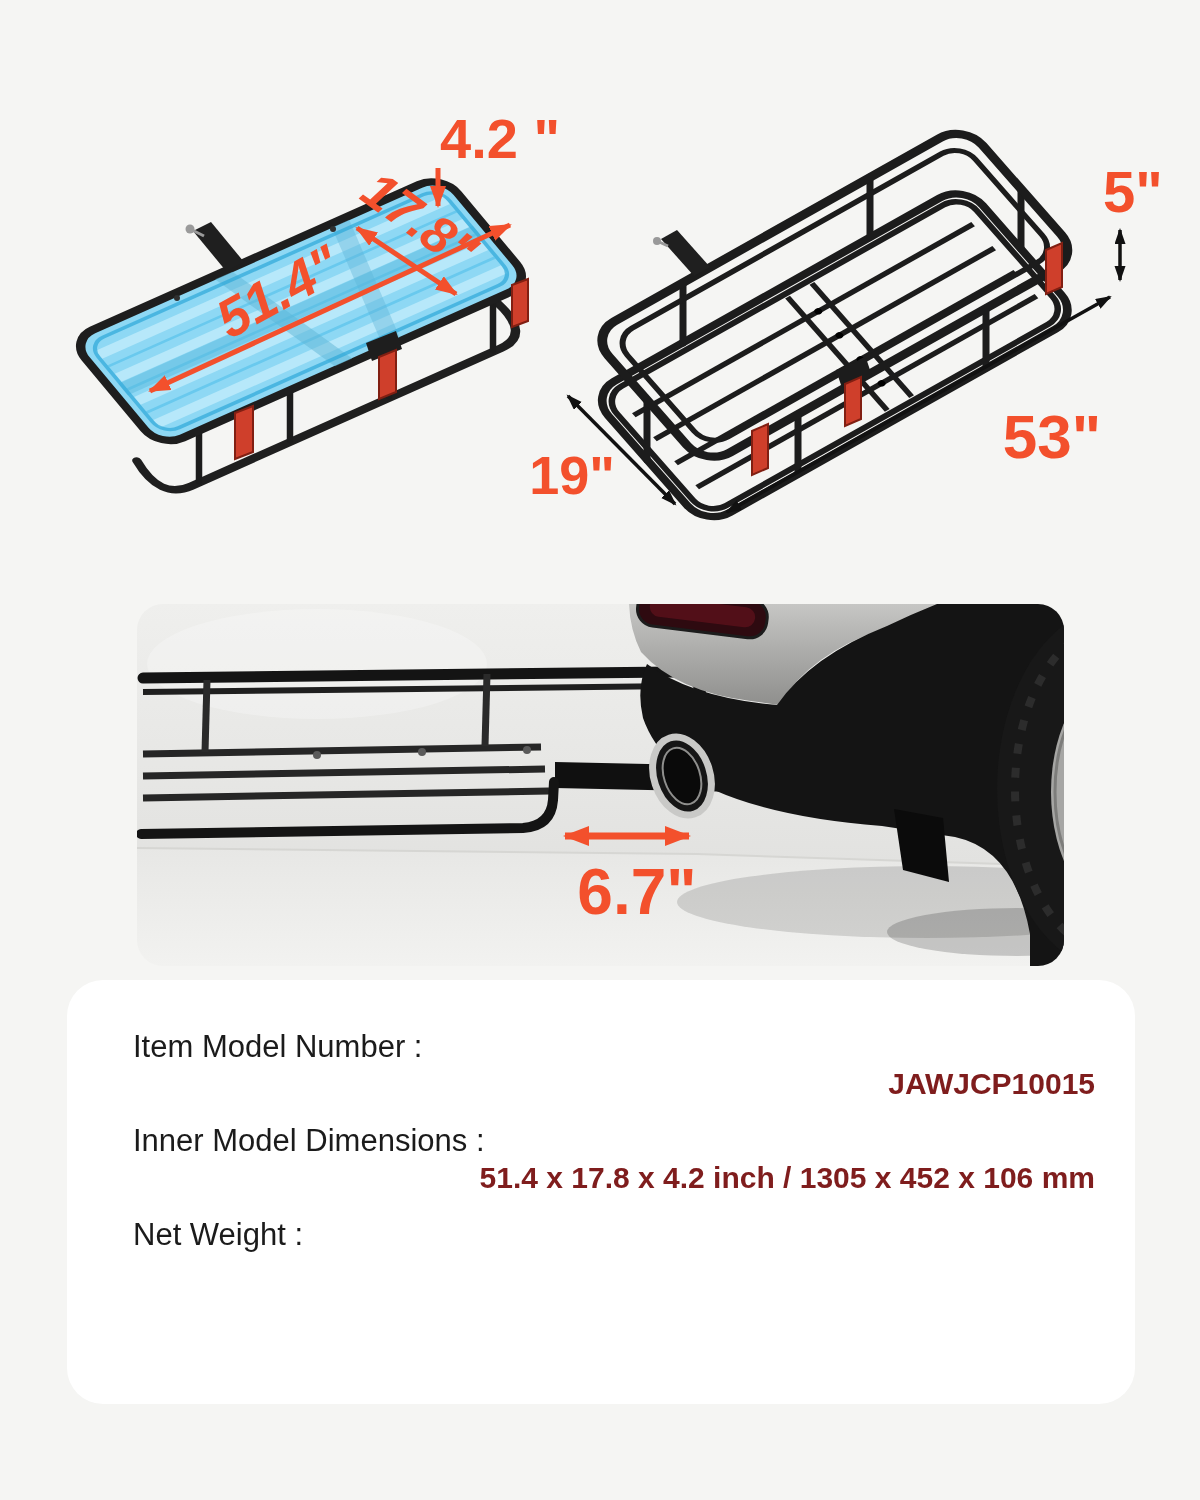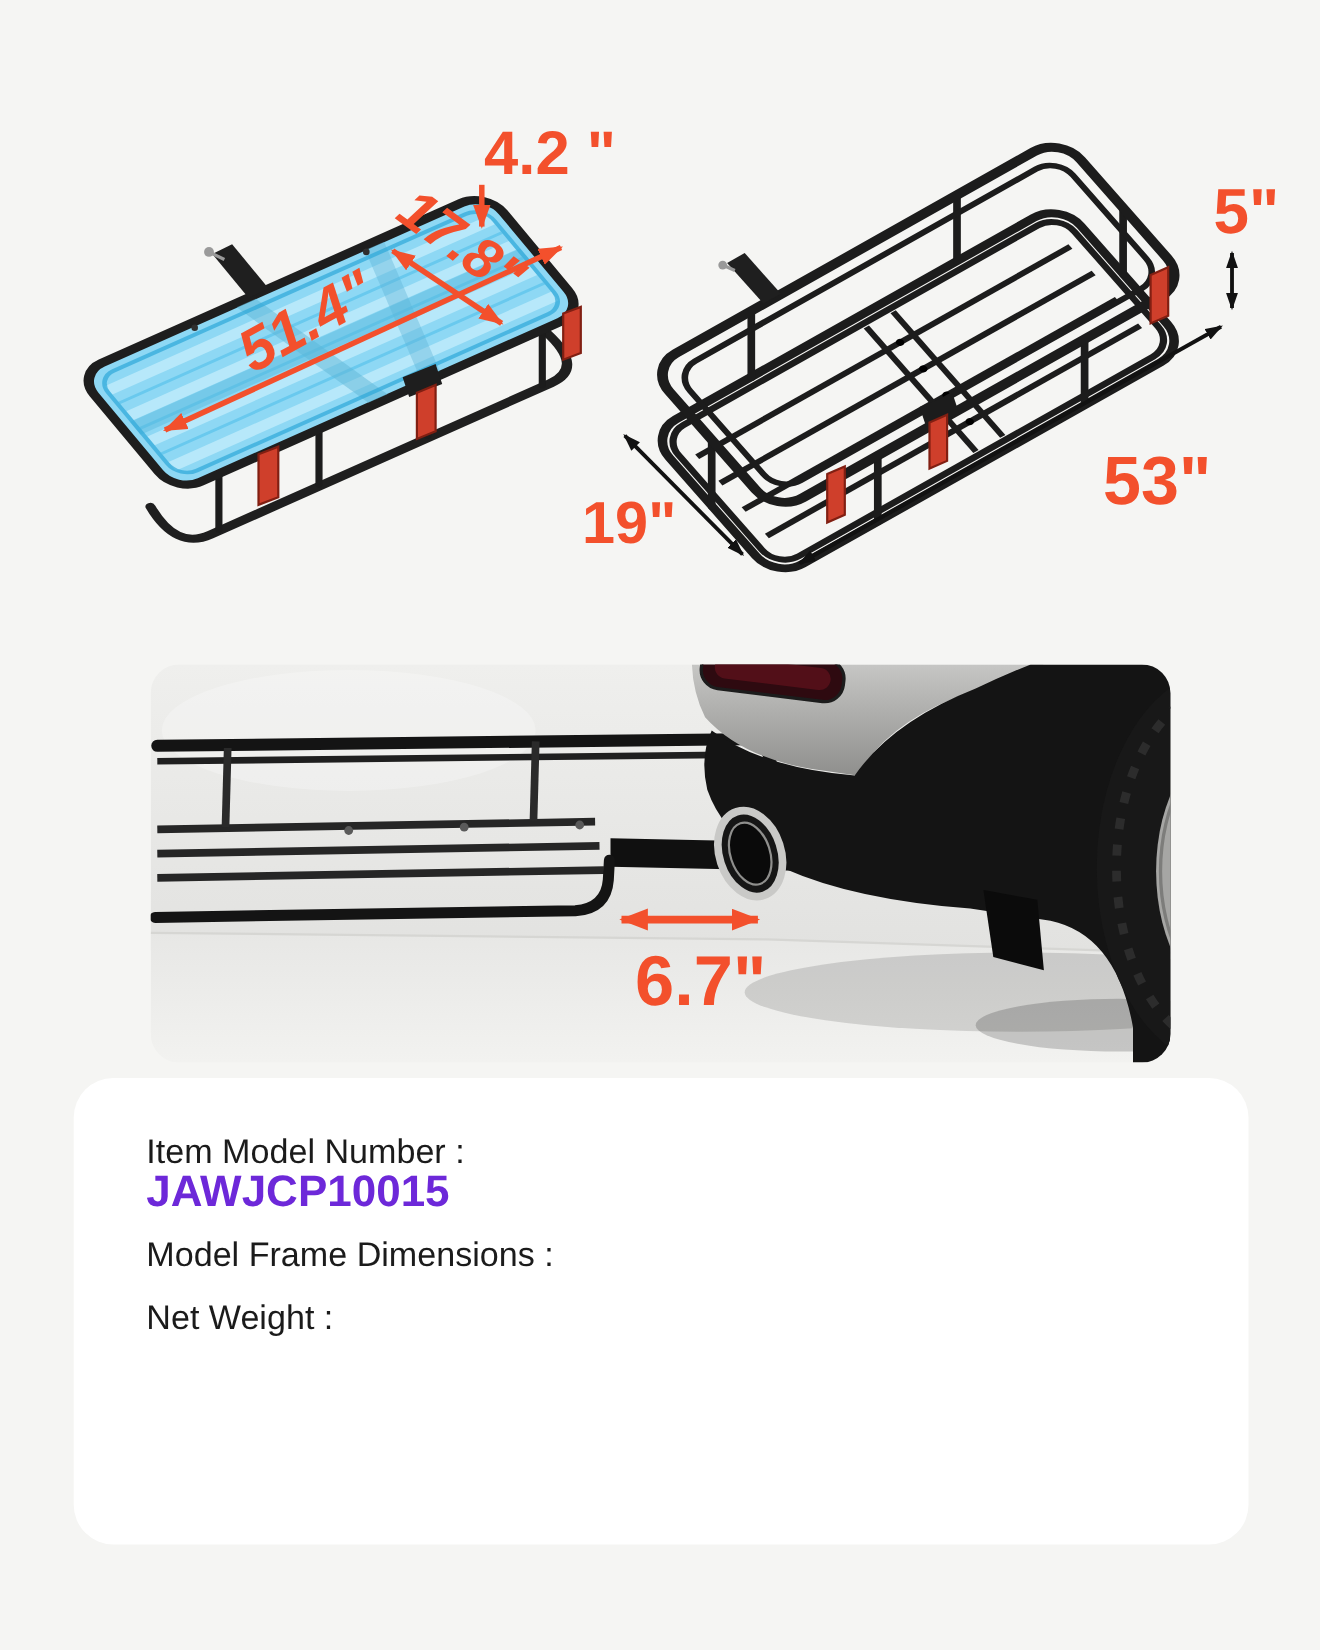--- a/index.html
+++ b/index.html
@@ -8,21 +8,21 @@
   .abs{position:absolute;}
   svg text{font-family:"Liberation Sans",sans-serif;}
   .dim-orange{fill:#f3502c;font-weight:bold;}
   .dim-italic{font-style:italic;}
   
   .spec-card{position:absolute;left:67px;top:980px;width:1068px;height:424px;
              background:#ffffff;border-radius:36px;box-sizing:border-box;
              padding:48px 40px 0 66px;}
   .spec-group{margin-bottom:20px;}
   .spec-label{font-size:31px;line-height:37px;color:#1b1b1b;}
-  .spec-value{font-size:40px;line-height:37px;color:#6d28d9;font-weight:bold;}
+  .spec-value{font-size:30px;line-height:37px;color:#7f1d1d;font-weight:bold;text-align:right;}
   .spec-note{font-weight:normal;}
 </style>
 </head>
 <body>
 
 <div class="page">
 
   <svg class="abs" style="left:0;top:0" width="1200" height="560" viewBox="0 0 1200 560">
     <defs>
       <marker id="ao" orient="auto-start-reverse" markerUnits="userSpaceOnUse" markerWidth="26" markerHeight="20" refX="20" refY="8">
@@ -234,20 +234,21 @@
       <text class="dim-orange" x="500" y="310" font-size="64" text-anchor="middle" font-weight="bold">6.7"</text>
     </g>
   </svg>
 
   <div class="spec-card">
     <div class="spec-group">
       <div class="spec-label">Item Model Number :</div>
       <div class="spec-value">JAWJCP10015</div>
     </div>
     <div class="spec-group">
-      <div class="spec-label">Model Frame Dimensions :</div>
+      <div class="spec-label">Inner Model Dimensions :</div>
+      <div class="spec-value">51.4 x 17.8 x 4.2 inch / 1305 x 452 x 106 mm</div>
     </div>
     <div class="spec-group" style="margin-top:16px">
       <div class="spec-label">Net Weight :</div>
     </div>
   </div>
 
 </div>
 
 </body></html>

